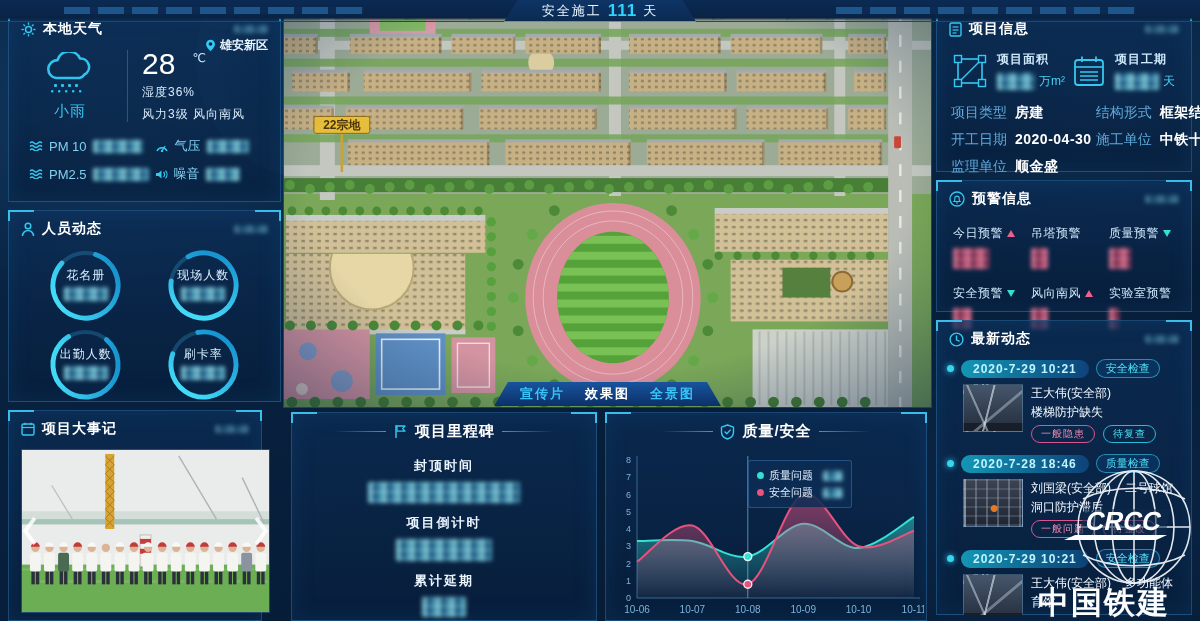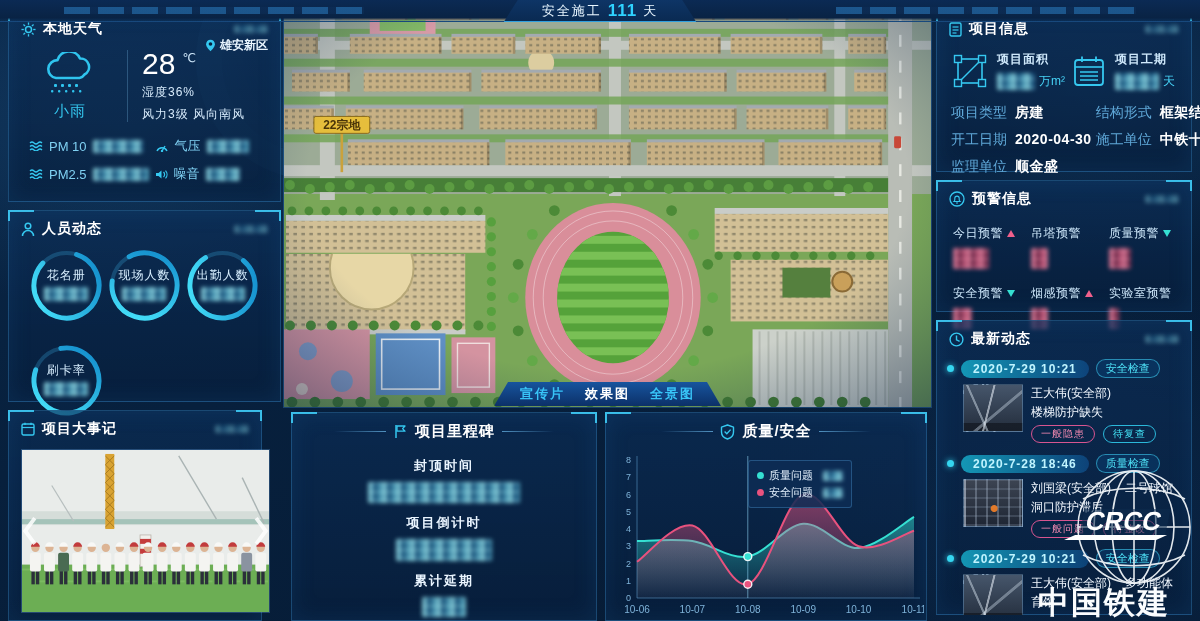--- a/index.html
+++ b/index.html
@@ -66,29 +66,29 @@
     clip-path:polygon(14px 0,calc(100% - 14px) 0,100% 100%,0 100%); }
   .viewbtn { font-size:13px; font-weight:bold; color:#38c4f7; letter-spacing:2px; cursor:pointer; }
   .viewbtn.active { color:#ffffff; }
   
   .loc { position:absolute; right:12px; top:26px; display:flex; align-items:center; gap:4px;
     font-size:12px; font-weight:bold; color:#eaf6ff; }
   .wx-main { display:flex; align-items:center; padding:6px 10px 0 18px; }
   .wx-left { width:86px; text-align:center; }
   .wx-cond { color:#35c8f0; font-size:15px; margin-top:2px; letter-spacing:1px; }
   .wx-div { width:1px; height:72px; background:rgba(120,185,230,.3); margin:0 14px; }
-  .wx-temp { display:flex; align-items:flex-start; gap:7px; }
+  .wx-temp { display:flex; align-items:flex-start; gap:17px; }
   .wx-temp .deg { font-size:30px; color:#ffffff; line-height:30px; font-weight:normal; }
   .wx-temp .unit { font-size:12px; color:#cfe8fb; margin-top:2px; }
   .wx-sub { font-size:12px; color:#d7ebfc; margin-top:5px; letter-spacing:1px; }
   .wx-grid { display:grid; grid-template-columns:1fr 1fr; gap:10px 6px; padding:14px 14px 0 20px; }
   .wx-item { display:flex; align-items:center; gap:6px; font-size:13px; color:#7fd0f2; }
   .wx-item .mz { width:50px; height:13px; }
   
-  .pe-grid { display:grid; grid-template-columns:1fr 1fr 1fr; gap:18px 0; padding:4px 18px 0 18px; }
+  .pe-grid { display:grid; grid-template-columns:1fr 1fr; gap:2px 0; padding:4px 18px 0 18px; }
   .ringcell { position:relative; height:77px; display:flex; align-items:center; justify-content:center; }
   .ringcell svg { position:absolute; }
   .ringlab { position:relative; text-align:center; }
   .ringlab .lab { font-size:12px; color:#d8efff; letter-spacing:1px; }
   .ringlab .mz { width:44px; height:14px; margin-top:3px; }
   
   .photo-wrap { position:relative; margin:6px 12px 0 12px; width:249px; height:164px;
     border:1px solid rgba(110,170,230,.3); overflow:hidden; }
   .photo-wrap svg { display:block; width:100%; height:100%; }
   .car-arrow { position:absolute; top:50%; transform:translateY(-50%); width:16px; height:30px;
@@ -1043,21 +1043,21 @@
     </div>
     <div class="al-item">
       <div class="lab">
           <span>安全预警</span>
           <span class="tri-down"></span>
         </div>
       <span class="mz pink" style="width:19px;"></span>
     </div>
     <div class="al-item">
       <div class="lab">
-          <span>烟感预警</span>
+          <span>风向南风</span>
           <span class="tri-up"></span>
         </div>
       <span class="mz pink" style="width:17px;"></span>
     </div>
     <div class="al-item">
       <div class="lab">
           <span>实验室预警</span>
         </div>
       <span class="mz pink" style="width:10px;"></span>
     </div>

